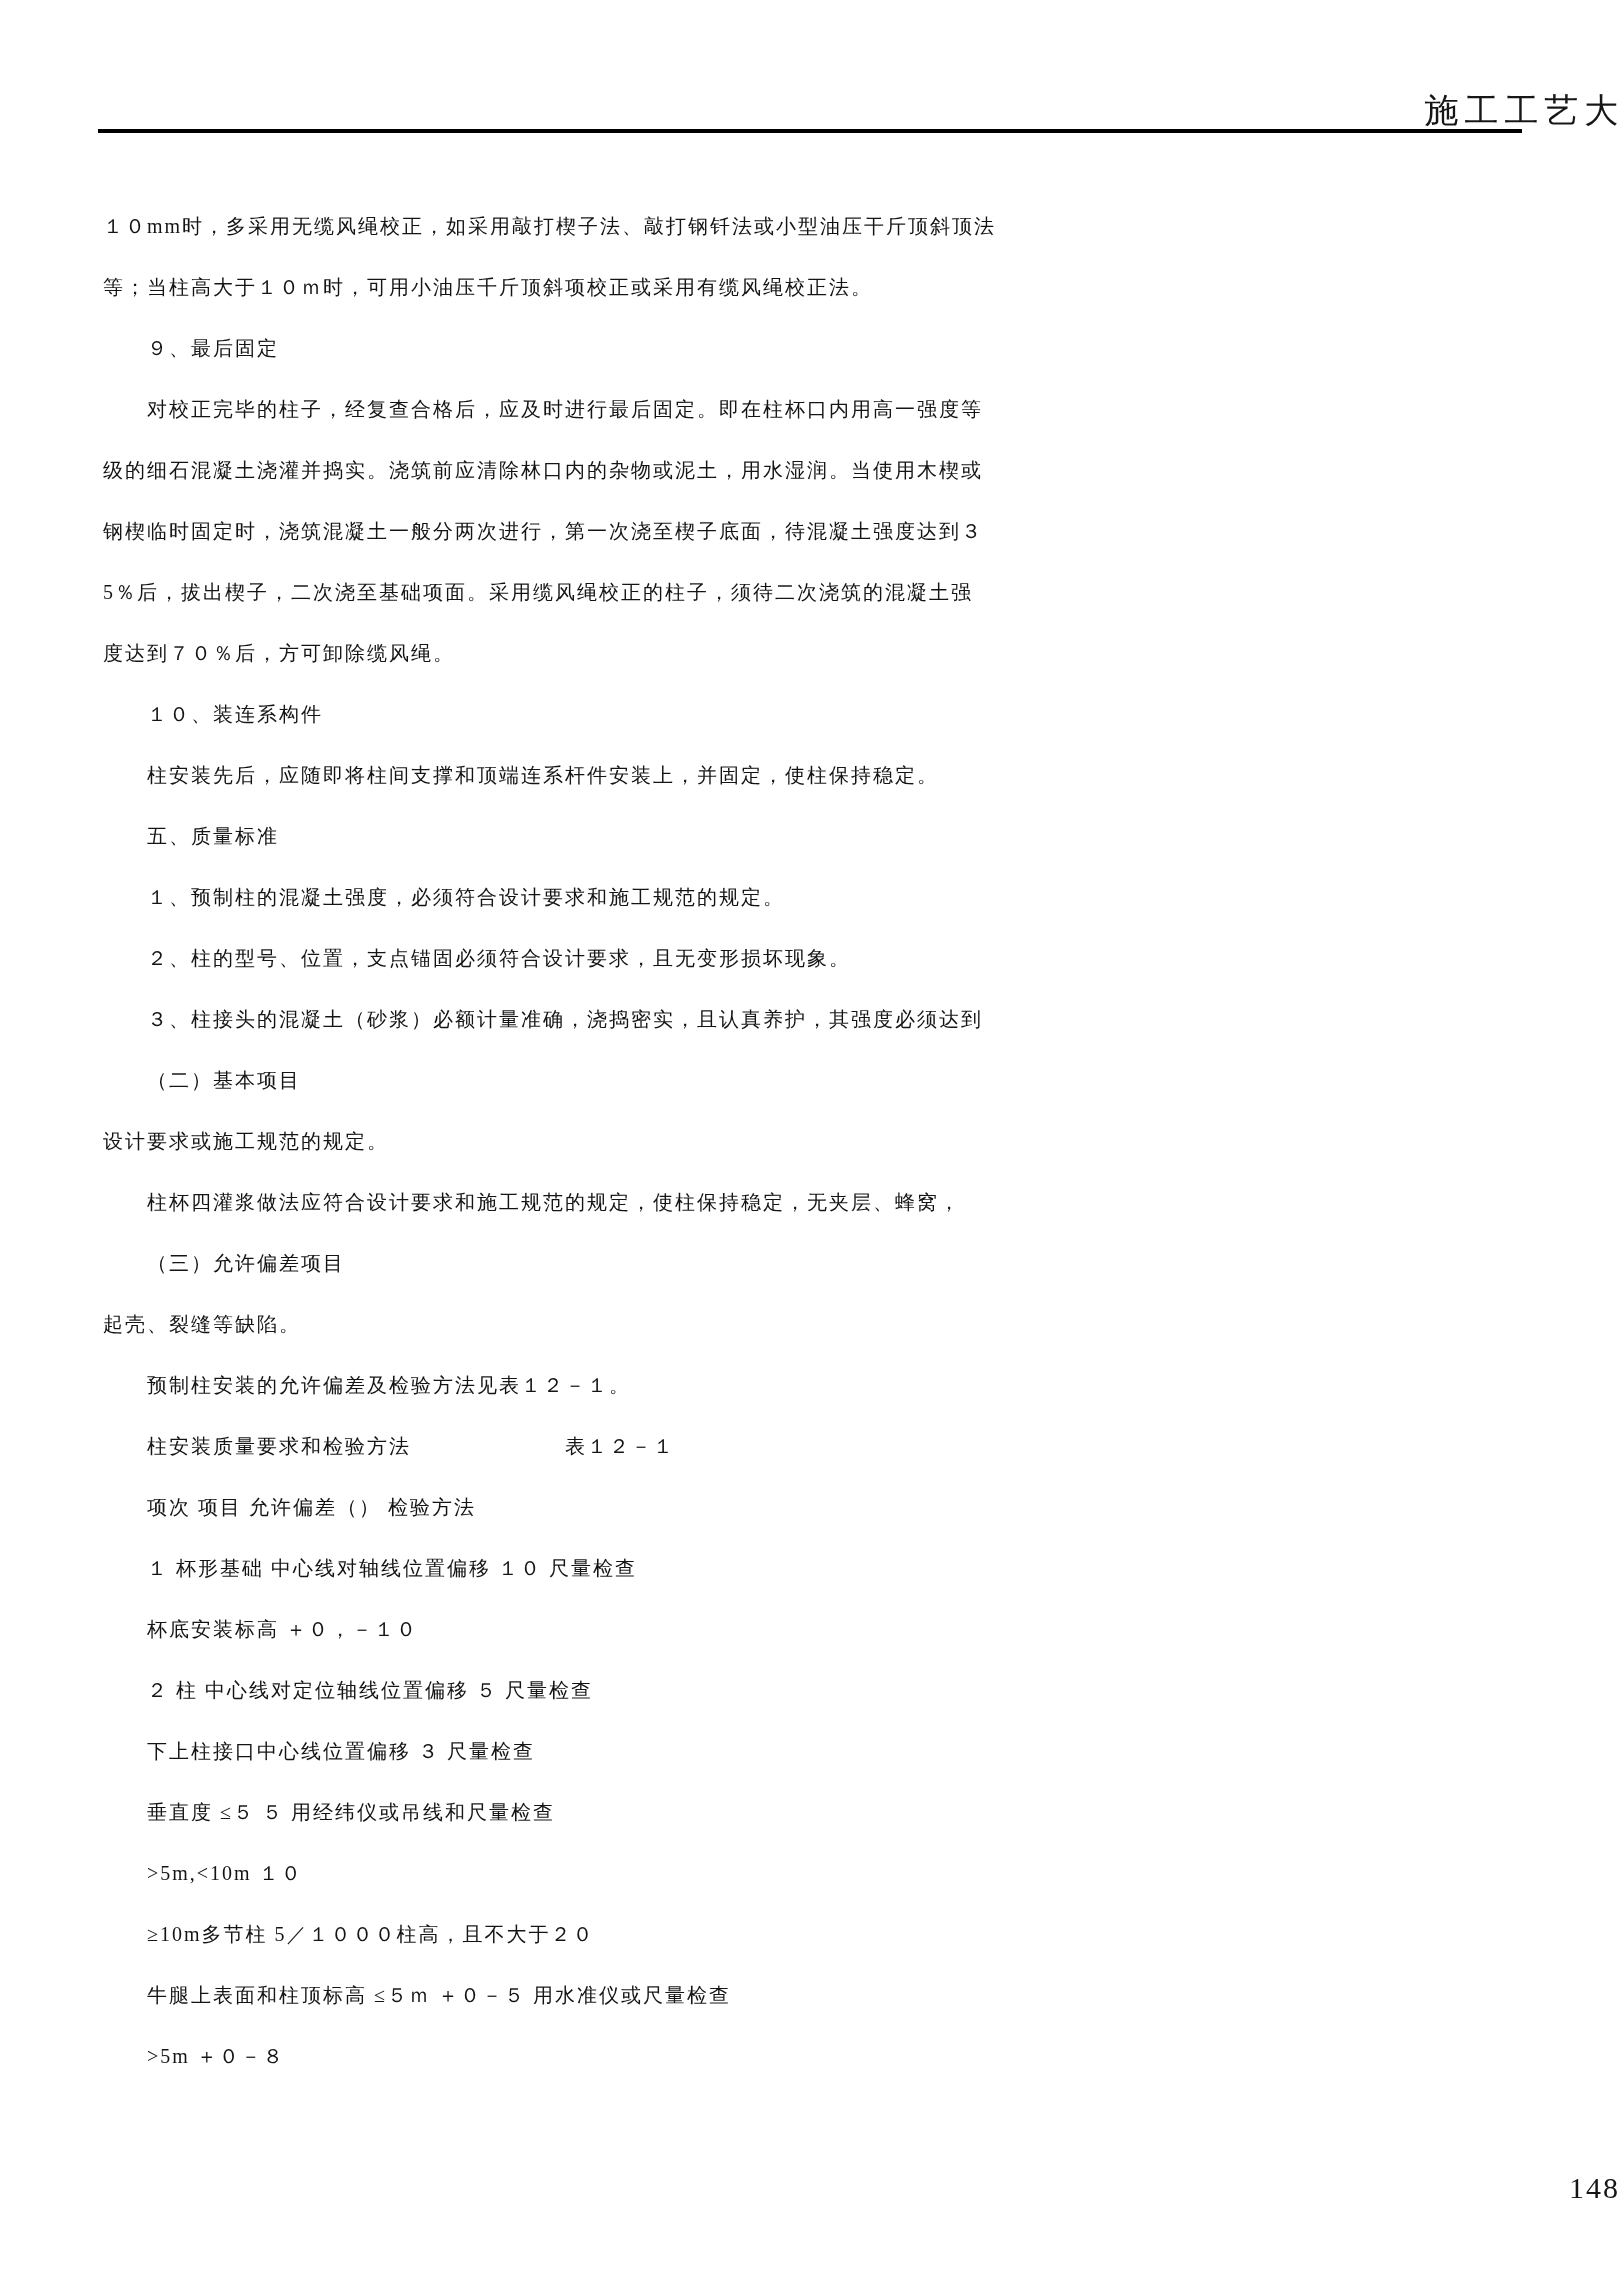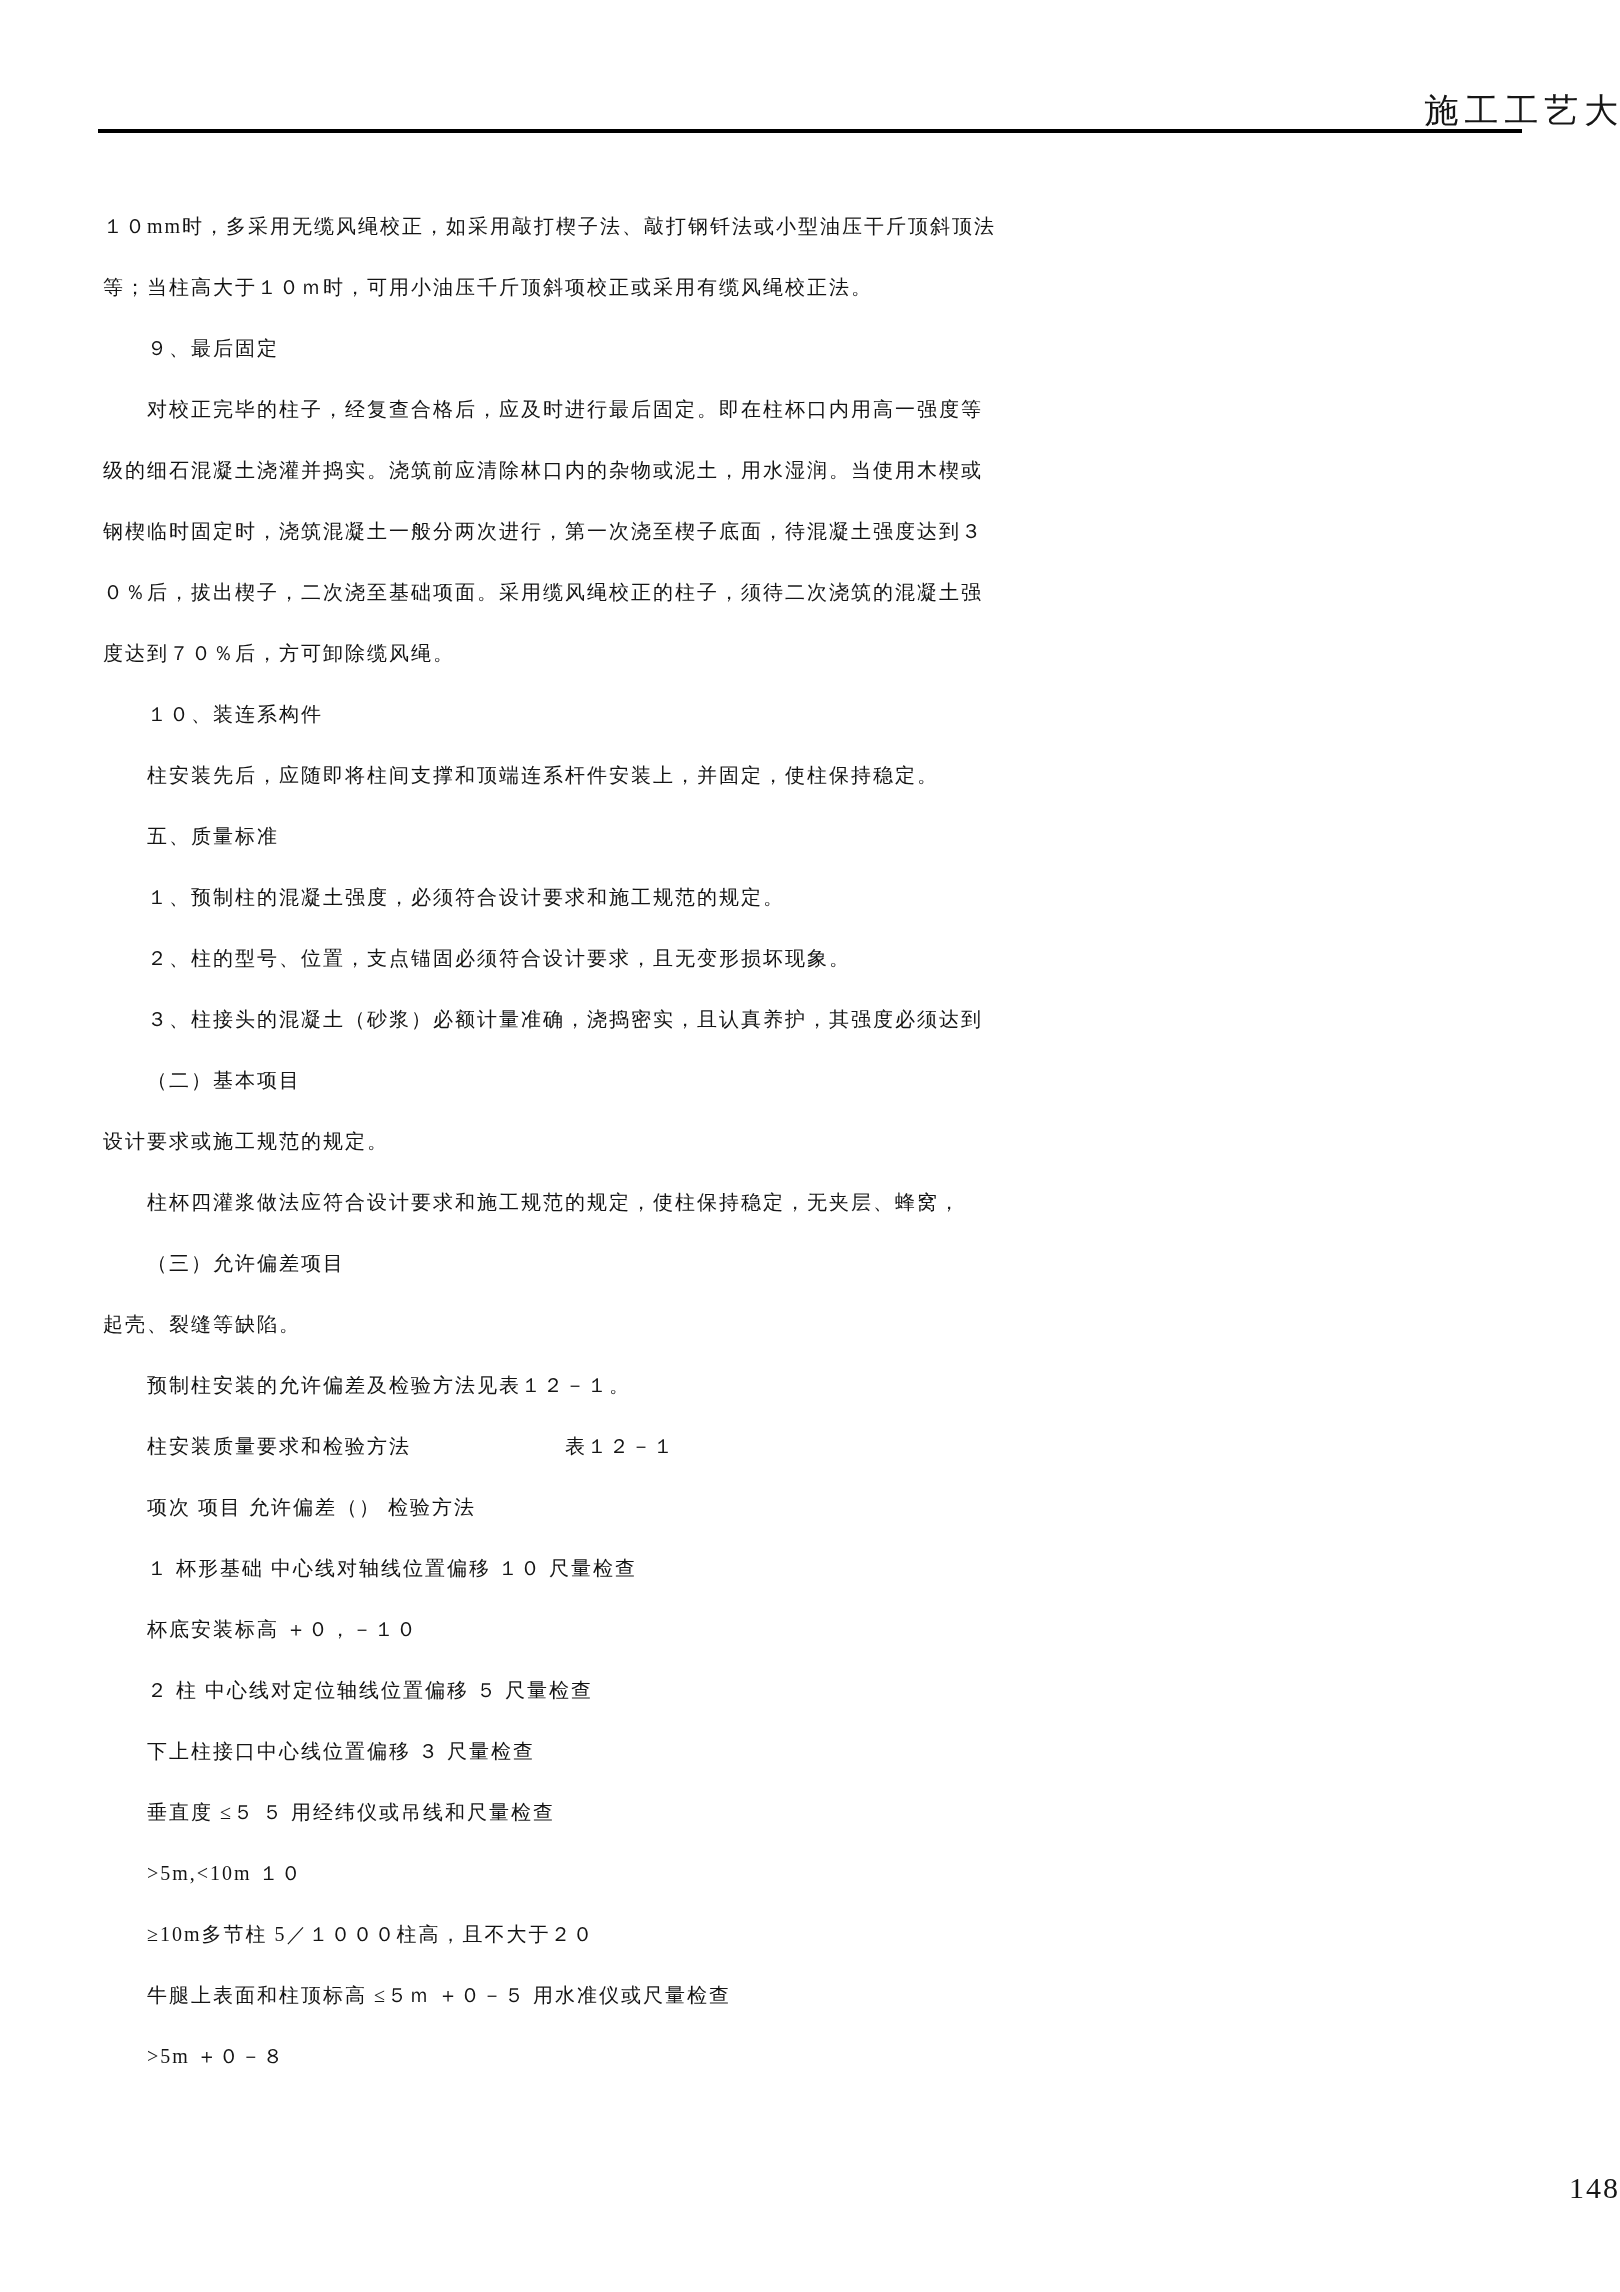--- a/index.html
+++ b/index.html
@@ -74,21 +74,21 @@
   <div class="header-rule"></div>
 
   <div class="content">
 
   <div class="text-line">１０mm时，多采用无缆风绳校正，如采用敲打楔子法、敲打钢钎法或小型油压干斤顶斜顶法</div>
       <div class="text-line">等；当柱高大于１０ｍ时，可用小油压千斤顶斜项校正或采用有缆风绳校正法。</div>
       <div class="text-line indent">９、最后固定</div>
       <div class="text-line indent">对校正完毕的柱子，经复查合格后，应及时进行最后固定。即在柱杯口内用高一强度等</div>
       <div class="text-line">级的细石混凝土浇灌并捣实。浇筑前应清除林口内的杂物或泥土，用水湿润。当使用木楔或</div>
       <div class="text-line">钢楔临时固定时，浇筑混凝土一般分两次进行，第一次浇至楔子底面，待混凝土强度达到３</div>
-      <div class="text-line">０％后，拔出楔子，二次浇至基础项面。采用缆风绳校正的柱子，须待二次浇筑的混凝土强</div>
+      <div class="text-line">5％后，拔出楔子，二次浇至基础项面。采用缆风绳校正的柱子，须待二次浇筑的混凝土强</div>
       <div class="text-line">度达到７０％后，方可卸除缆风绳。</div>
       <div class="text-line indent">１０、装连系构件</div>
       <div class="text-line indent">柱安装先后，应随即将柱间支撑和顶端连系杆件安装上，并固定，使柱保持稳定。</div>
       <div class="text-line indent">五、质量标准</div>
       <div class="text-line indent">１、预制柱的混凝土强度，必须符合设计要求和施工规范的规定。</div>
       <div class="text-line indent">２、柱的型号、位置，支点锚固必须符合设计要求，且无变形损坏现象。</div>
       <div class="text-line indent">３、柱接头的混凝土（砂浆）必额计量准确，浇捣密实，且认真养护，其强度必须达到</div>
       <div class="text-line indent">（二）基本项目</div>
       <div class="text-line">设计要求或施工规范的规定。</div>
       <div class="text-line indent">柱杯四灌浆做法应符合设计要求和施工规范的规定，使柱保持稳定，无夹层、蜂窝，</div>

